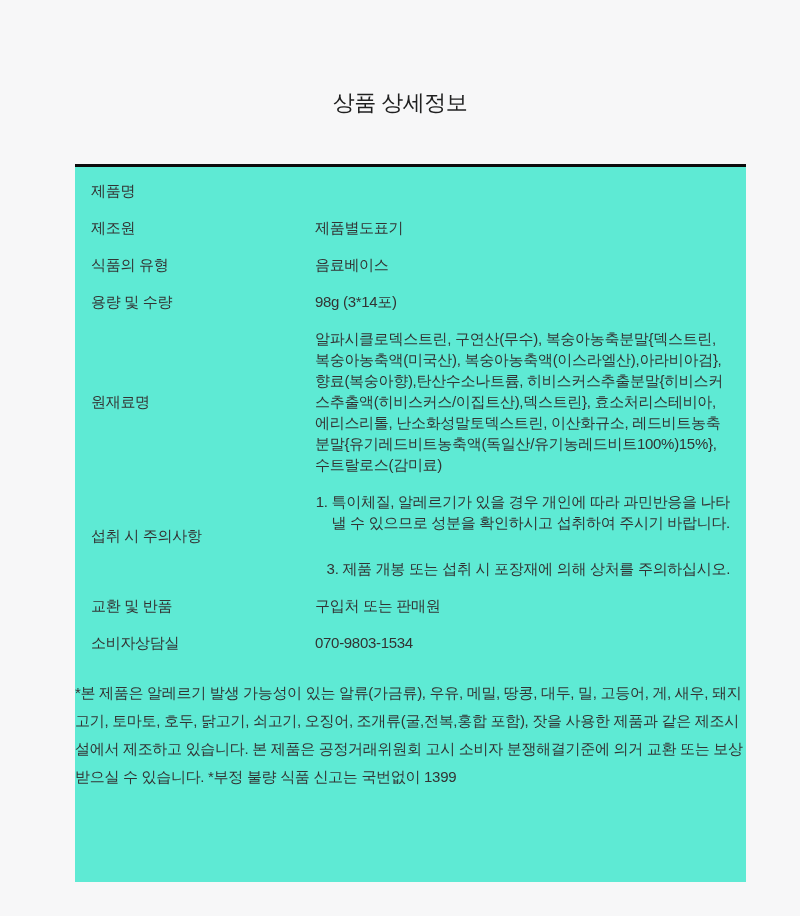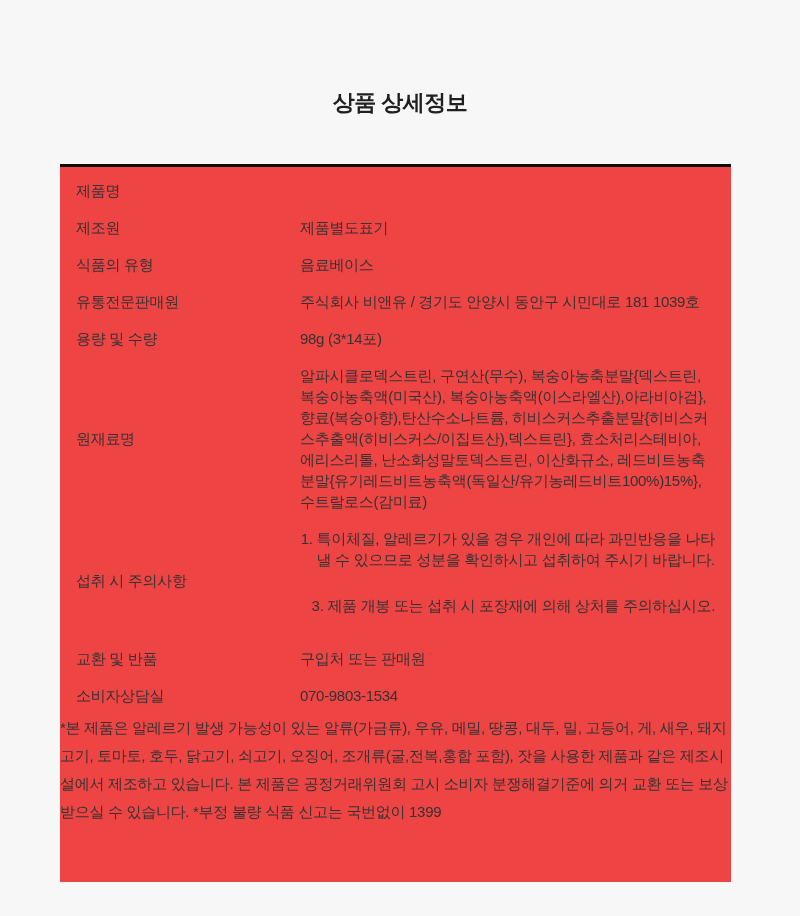--- a/index.html
+++ b/index.html
@@ -16,32 +16,32 @@
     background: #f7f7f8;
     overflow: hidden;
   }
   .page-title {
     position: absolute;
     top: 88px;
     left: 0;
     width: 100%;
     text-align: center;
     font-size: 22px;
-    font-weight: 700;
+    font-weight: 400;
     color: #202020;
     letter-spacing: -0.5px;
   }
   .detail-card {
     position: absolute;
     top: 164px;
-    left: 60px;
+    left: 75px;
     width: 671px;
     min-height: 718px;
     box-sizing: border-box;
-    background: #ef4444;
+    background: #5eead4;
     border-top: 3px solid #0c0c0c;
   }
   .detail-table {
     padding: 5px 16px 0 16px;
     font-size: 15px;
     letter-spacing: -0.3px;
   }
   .row {
     display: flex;
     align-items: center;
@@ -55,23 +55,24 @@
   .row-value {
     flex: 1 1 auto;
     color: #333333;
     word-break: break-all;
   }
   .row-value p {
     margin: 0 0 25px 0;
     text-align: right;
   }
   .row-value p:last-child {
-    margin-bottom: 16px;
+    margin-bottom: 0;
   }
   .footer-disclaimer {
+    margin-top: 18px;
     padding: 0 0 6px 0;
     font-size: 15px;
     line-height: 28px;
     letter-spacing: -0.3px;
     color: #333333;
     word-break: break-all;
   }
 </style>
 </head>
 <body>
@@ -90,24 +91,20 @@
       <div class="row">
         <div class="row-label">제조원</div>
         <div class="row-value">제품별도표기</div>
       </div>
 
       <div class="row">
         <div class="row-label">식품의 유형</div>
         <div class="row-value">음료베이스</div>
       </div>
 
-      <div class="row">
-        <div class="row-label">유통전문판매원</div>
-        <div class="row-value">주식회사 비앤유 / 경기도 안양시 동안구 시민대로 181 1039호</div>
-      </div>
 
       <div class="row">
         <div class="row-label">용량 및 수량</div>
         <div class="row-value">98g (3*14포)</div>
       </div>
 
       <div class="row">
         <div class="row-label">원재료명</div>
         <div class="row-value">알파시클로덱스트린, 구연산(무수), 복숭아농축분말{덱스트린, 복숭아농축액(미국산), 복숭아농축액(이스라엘산),아라비아검}, 향료(복숭아향),탄산수소나트륨, 히비스커스추출분말{히비스커스추출액(히비스커스/이집트산),덱스트린}, 효소처리스테비아, 에리스리톨, 난소화성말토덱스트린, 이산화규소, 레드비트농축분말{유기레드비트농축액(독일산/유기농레드비트100%)15%}, 수트랄로스(감미료)</div>
       </div>

